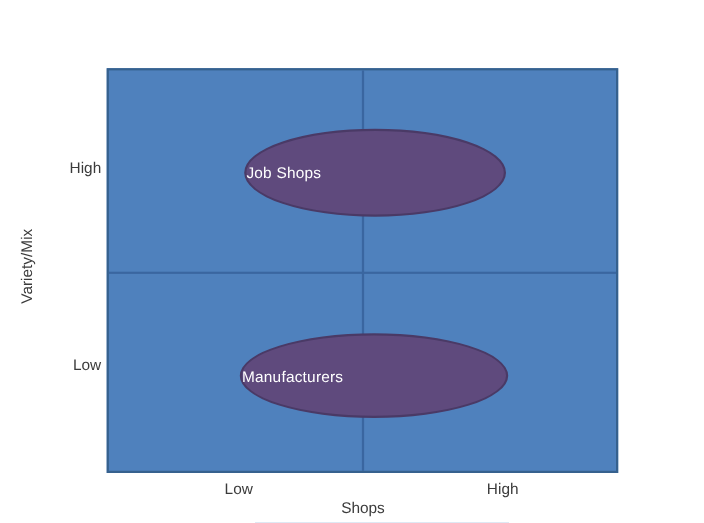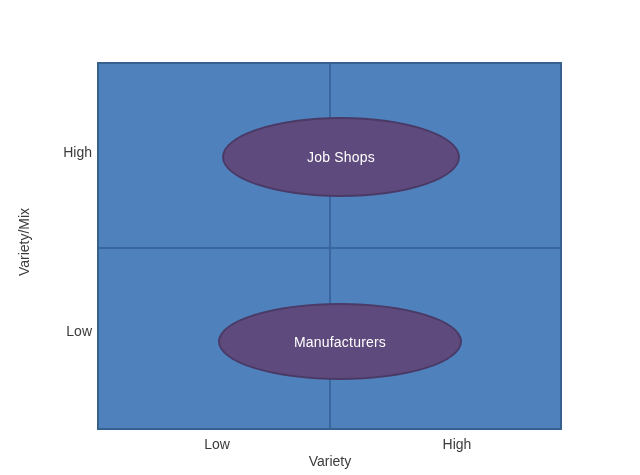--- a/index.html
+++ b/index.html
@@ -51,21 +51,20 @@
     background: var(--divider);
   }
 
   .ellipse {
     position: absolute;
     border-radius: 50%;
     background: var(--ellipse-fill);
     border: 2px solid var(--ellipse-border);
     display: flex;
     align-items: center;
-    justify-content: center;
   }
   .ellipse span {
     color: var(--ellipse-text);
     font-size: 14px;
     letter-spacing: 0.2px;
   }
   .ellipse.job-shops {
     left: 123px;
     top: 53px;
     width: 238px;
@@ -119,15 +118,15 @@
   <div class="axis-label y-title">Variety/Mix</div>
 
   <div class="axis-label y-tick-high">High</div>
 
   <div class="axis-label y-tick-low">Low</div>
 
   <div class="axis-label x-tick-low">Low</div>
 
   <div class="axis-label x-tick-high">High</div>
 
-  <div class="axis-label x-title">Variety</div>
+  <div class="axis-label x-title">Shops</div>
 
 </div>
 
 </body></html>

